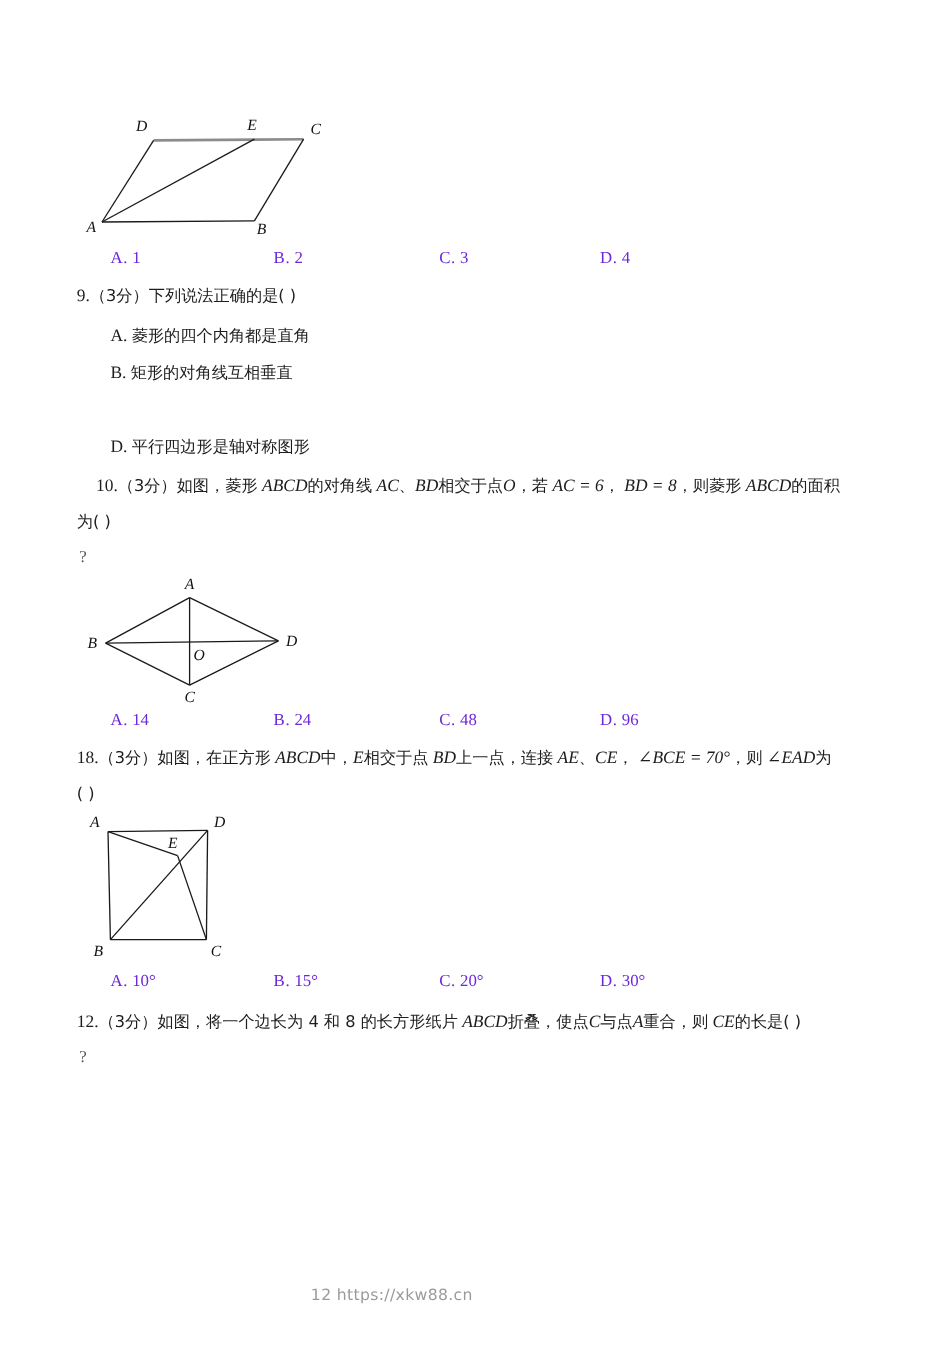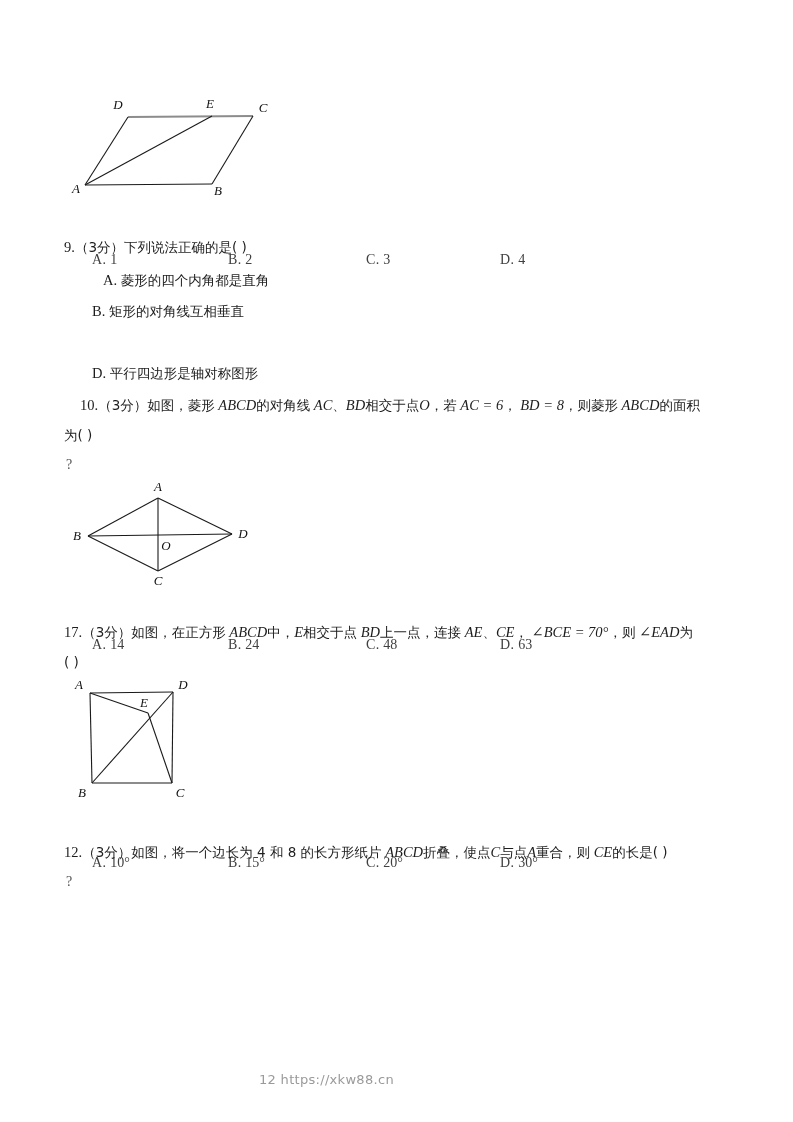--- a/index.html
+++ b/index.html
@@ -51,23 +51,22 @@
   .optrow {
     position: absolute;
     left: 0;
     width: 793px;
     height: 20px;
     font-size: 14px;
   }
   .opt {
     position: absolute;
     white-space: nowrap;
-    color: #404040;
-    font-family: "Liberation Serif", "DejaVu Serif", serif;
-    margin-top: 44px;
+    color: #6d28d9;
+    font-family: "Liberation Serif", "DejaVu Serif", serif;
   }
   .opt .lbl { letter-spacing: 0.5px; }
 
   
   .figure {
     position: absolute;
   }
   .figure svg { display: block; overflow: visible; }
   .vlabel {
     font-family: "Liberation Serif", "DejaVu Serif", serif;
@@ -131,21 +130,21 @@
     <span class="opt" style="left:500px;">
       <span class="lbl">D.</span>
       <span>4</span>
     </span>
   </div>
 
   <div class="qline" style="left:64px; top:238px;">
     <span>9.</span><span class="cn">（3分）</span><span class="cn">下列说法正确的是(        )</span>
   </div>
 
-  <div class="qline indent" style="left:92px; top:271px;margin-left:11px;">
+  <div class="qline indent" style="left:92px; top:271px;">
     <span>A.</span>
     <span class="cn">菱形的四个内角都是直角</span>
   </div>
   <div class="qline indent" style="left:92px; top:302px;">
     <span>B.</span>
     <span class="cn">矩形的对角线互相垂直</span>
   </div>
   <div class="qline indent" style="left:92px; top:364px;">
     <span>D.</span>
     <span class="cn">平行四边形是轴对称图形</span>
@@ -191,26 +190,26 @@
     <span class="opt" style="left:228px;">
       <span class="lbl">B.</span>
       <span>24</span>
     </span>
     <span class="opt" style="left:366px;">
       <span class="lbl">C.</span>
       <span>48</span>
     </span>
     <span class="opt" style="left:500px;">
       <span class="lbl">D.</span>
-      <span>63</span>
+      <span>96</span>
     </span>
   </div>
 
   <div class="qline" style="left:64px; top:623px;">
-    <span>17.</span><span class="cn">（3分）</span><span class="cn">如图，在正方形</span>
+    <span>18.</span><span class="cn">（3分）</span><span class="cn">如图，在正方形</span>
     <span class="it">ABCD</span><span class="cn">中，</span><span class="it">E</span><span class="cn">相交于点</span>
     <span class="it">BD</span><span class="cn">上一点，连接</span>
     <span class="it">AE</span><span class="cn">、</span><span class="it">CE</span><span class="cn">，</span>
     <span class="it">∠BCE = 70°</span><span class="cn">，则</span>
     <span class="it">∠EAD</span><span class="cn">为</span>
   </div>
   <div class="qline" style="left:64px; top:653px;">
     <span class="cn">(     )</span>
   </div>
 

